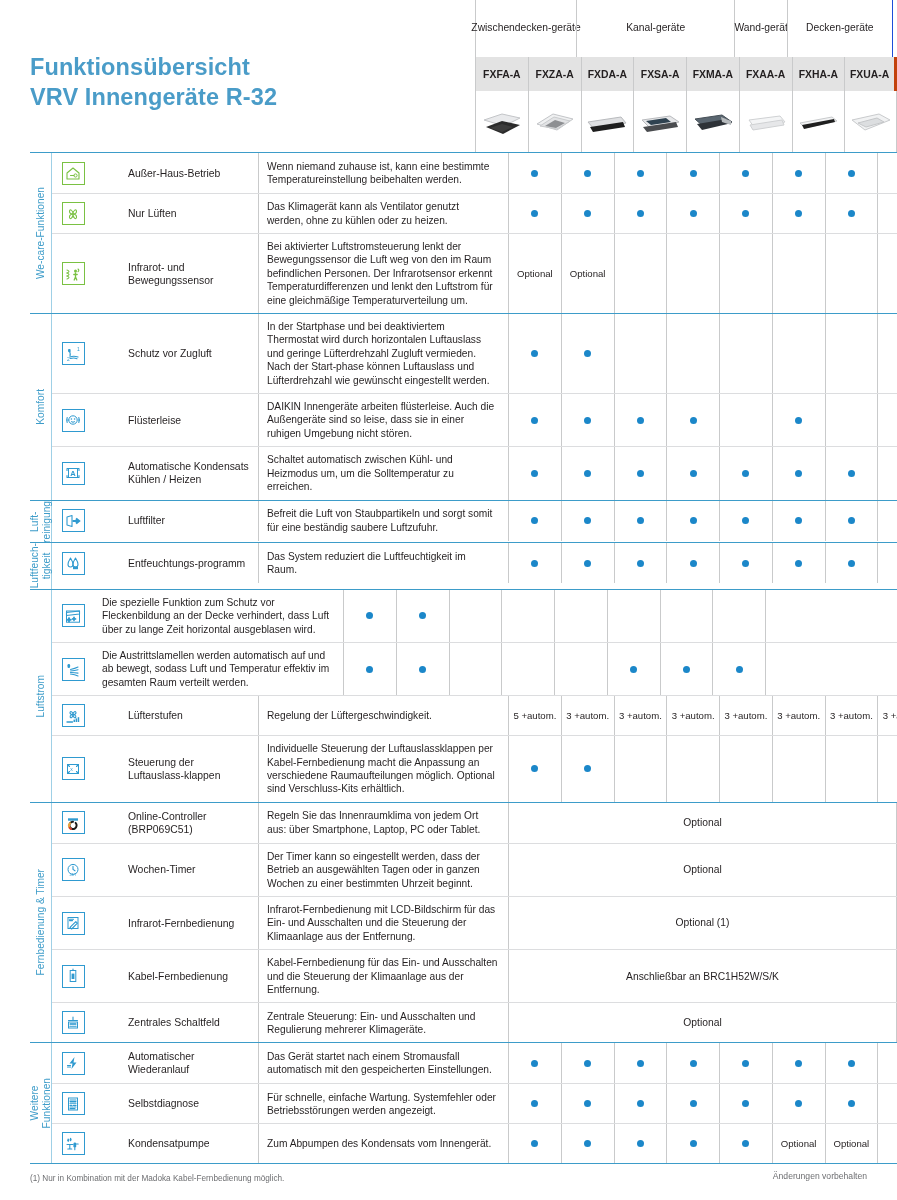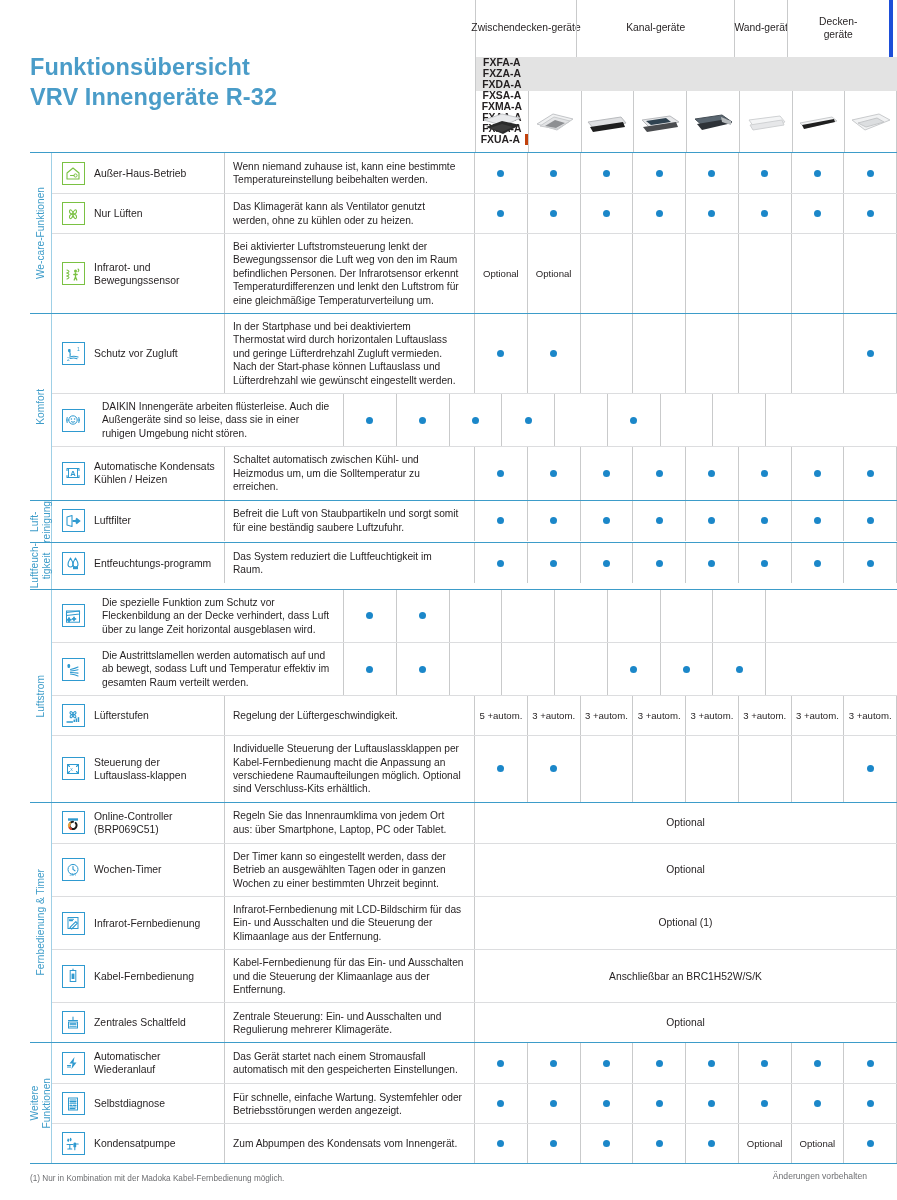--- a/index.html
+++ b/index.html
@@ -21,23 +21,23 @@
   .title-line { font-size: 23.5px; line-height: 30px; letter-spacing: .1px; }
 
   .models { width: 422px; position: relative; }
   .grp-row { display: flex; height: 57px; }
   .grp {
     border-left: 1px solid #c9cacb;
     display: flex; align-items: center; justify-content: center;
     text-align: center; font-size: 10.3px; line-height: 13px; color: #231f20;
     padding-bottom: 2px;
   }
-  .grp:last-child { border-right: 4px solid #1d4ed8; flex-direction: column; }
-
-  .code-row { display: flex; height: 34px; background: #e3e3e3; flex-direction: column; }
+  .grp:last-child { border-right: 1px solid #1d4ed8; }
+
+  .code-row { display: flex; height: 34px; background: #e3e3e3; }
   .code {
     width: 52.75px; border-left: 1px solid #c9cacb;
     display: flex; align-items: center; justify-content: center;
     font-size: 10.4px; font-weight: bold; color: #231f20;
   }
   .code:last-child { border-right: 3px solid #c2410c; }
 
   .pic-row { display: flex; height: 61px; }
   .pic {
     width: 52.75px; border-left: 1px solid #c9cacb;
@@ -72,20 +72,21 @@
   .cell-icon {
     width: 42px; flex: 0 0 42px;
     display: flex; align-items: center; justify-content: center;
   }
   .cell-name {
     width: 131px; flex: 0 0 131px;
     display: flex; align-items: center;
     font-size: 10.4px; line-height: 13px; color: #231f20;
     border-right: 1px solid #c9cacb;
     padding-right: 6px;
+    margin-left: 34px;
   }
   .cell-desc {
     width: 250px; flex: 0 0 250px;
     display: flex; align-items: center;
     font-size: 10.2px; line-height: 13.4px; color: #231f20;
     padding: 6px 10px 6px 8px;
     border-right: 1px solid #c9cacb;
   }
   .cells { display: flex; flex: 1; }
   .cell {
@@ -396,20 +397,21 @@
                   <svg width="18" height="18" viewBox="0 0 18 18">
                     <circle cx="9" cy="9" r="4.2" stroke="#2f9ad0" fill="none" stroke-width="1"></circle>
                     <path d="M7.4 8 h.01 M10.6 8 h.01" stroke="#2f9ad0" fill="none" stroke-width="1.6" stroke-linejoin="round" stroke-linecap="round"></path>
                     <path d="M7.6 10.6 q1.4 1.2 2.8 0" stroke="#2f9ad0" fill="none" stroke-width="1.1" stroke-linejoin="round" stroke-linecap="round"></path>
                     <path d="M3.2 6.5 q-1 2.5 0 5" stroke="#2f9ad0" fill="none" stroke-width="1.1" stroke-linejoin="round" stroke-linecap="round"></path>
                     <path d="M14.8 6.5 q1 2.5 0 5" stroke="#2f9ad0" fill="none" stroke-width="1.1" stroke-linejoin="round" stroke-linecap="round"></path>
                     <path d="M4.6 9 h-1 M14.4 9 h1" stroke="#2f9ad0" fill="none" stroke-width="1.1" stroke-linejoin="round" stroke-linecap="round"></path>
                   </svg>
                 </div>
               </div>
+              <div class="cell-name">Flüsterleise</div>
               <div class="cell-desc">DAIKIN Innengeräte arbeiten flüsterleise. Auch die Außengeräte sind so leise, dass sie in einer ruhigen Umgebung nicht stören.</div>
               <div class="cells">
                 <div class="cell">
                   <span class="dot"></span>
                 </div>
                 <div class="cell">
                   <span class="dot"></span>
                 </div>
                 <div class="cell">
                   <span class="dot"></span>

